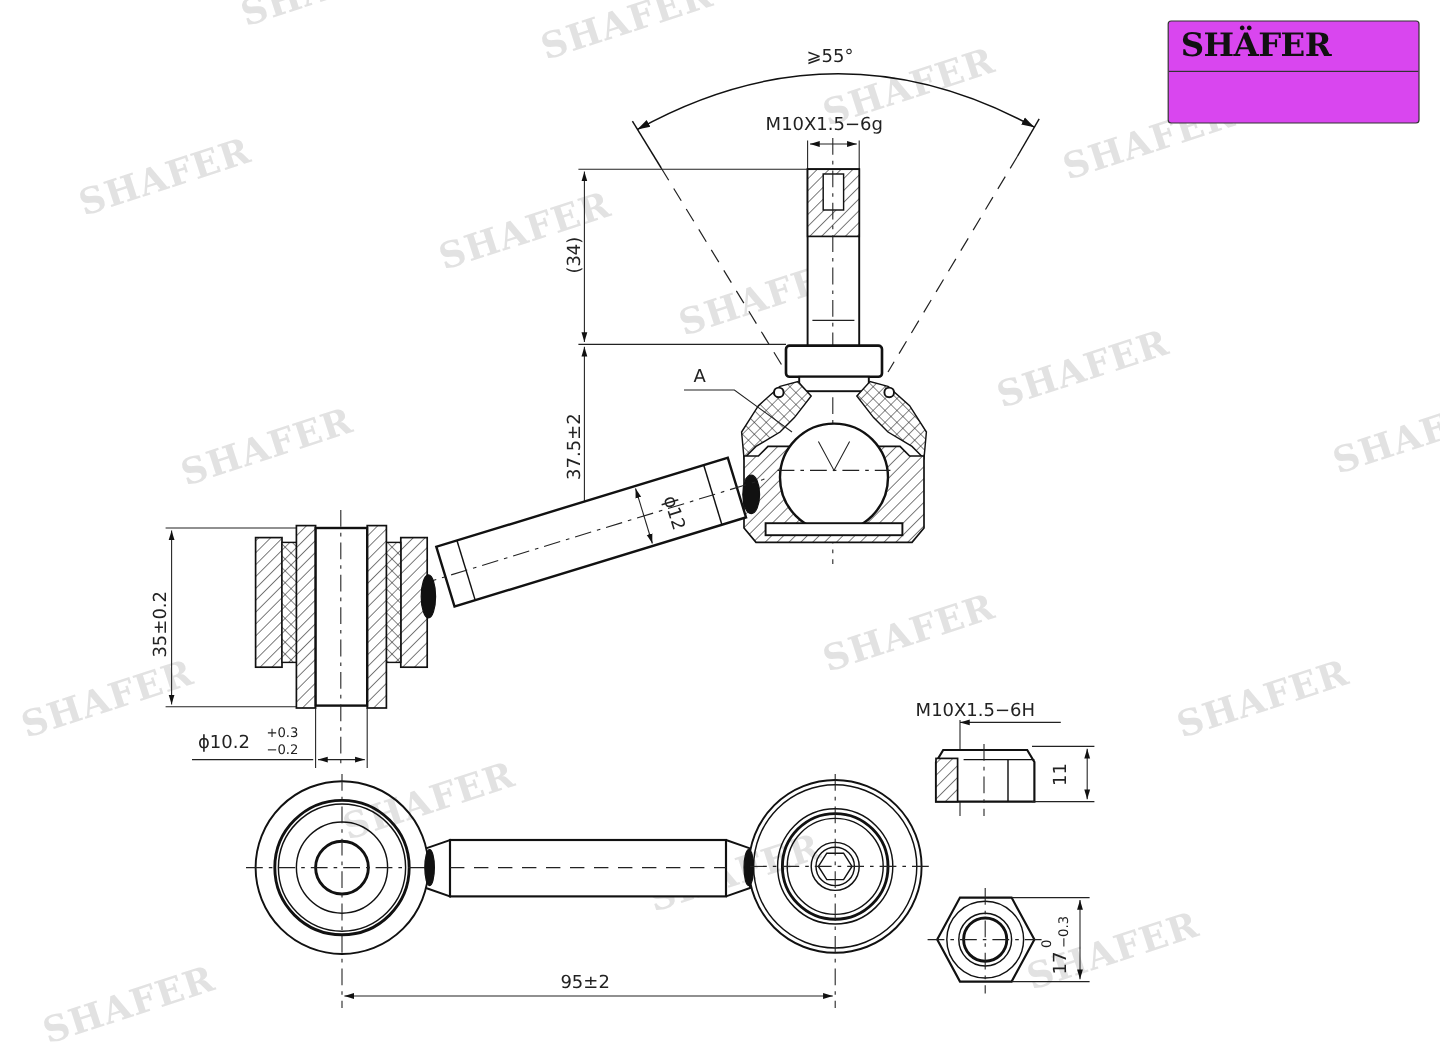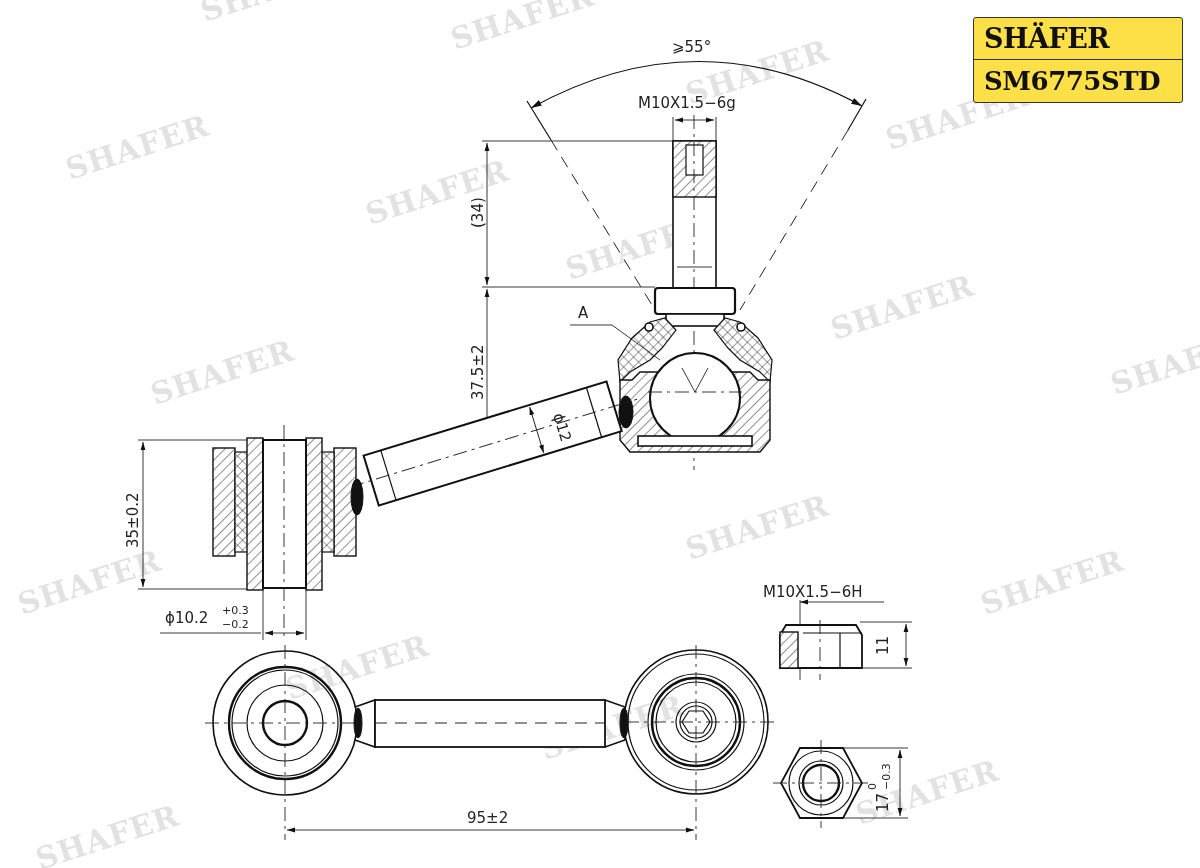--- a/index.html
+++ b/index.html
@@ -10,21 +10,21 @@
     .dim-sm { font-family: "DejaVu Sans", sans-serif; font-size: 11px; fill: #222; }
     .ln { stroke: #111; fill: none; stroke-width: 1.2; }
     .thk { stroke: #111; fill: none; stroke-width: 2.4; }
     .thin { stroke: #222; fill: none; stroke-width: 0.9; }
     .ctr { stroke: #222; fill: none; stroke-width: 0.9; stroke-dasharray: 14 5 3 5; }
     .dash { stroke: #222; fill: none; stroke-width: 1; stroke-dasharray: 12 8; }
     .hatch { fill: url(#hatch); stroke: #111; stroke-width: 1.4; }
     .xhatch { fill: url(#xhatch); stroke: #111; stroke-width: 1.2; }
     .white { fill: #fff; stroke: #111; stroke-width: 1.6; }
     .blk { fill: #111; stroke: #111; }
-    #brand-box { position: absolute; left: 973px; top: 17px; width: 208px; height: 84px; border: 1.5px solid #333; border-radius: 3px; background: #fde047; }
+    #brand-box { position: absolute; left: 973px; top: 17px; width: 208px; height: 84px; border: 1.5px solid #333; border-radius: 3px; background: #d946ef; }
     #brand-name, #part-number { font-family: "DejaVu Serif", serif; font-weight: bold; color: #111; text-align: left; padding-left: 10px; letter-spacing: -0.5px; }
     #brand-name { height: 41px; line-height: 42px; font-size: 27px; border-bottom: 1.5px solid #333; }
     #part-number { height: 41px; line-height: 42px; font-size: 26px; }
   </style>
 </head>
 <body>
 
 <svg id="drawing" viewBox="0 0 1200 868" xmlns="http://www.w3.org/2000/svg">
   <defs>
     <pattern id="hatch" patternUnits="userSpaceOnUse" width="7" height="7" patternTransform="rotate(45)">
@@ -205,14 +205,13 @@
     <line x1="625" y1="722" x2="775" y2="722" class="ctr"></line>
     <line x1="696" y1="645" x2="696" y2="840" class="ctr"></line>
 
     <line x1="287" y1="830" x2="694" y2="830" class="thin" marker-start="url(#arr)" marker-end="url(#arr)"></line>
     <text x="467" y="823" class="dim">95±2</text>
   </g>
 </svg>
 
 <div id="brand-box">
   <div id="brand-name">SHÄFER</div>
-  <div id="part-number">SM6775STD</div>
 </div>
 
 </body></html>

